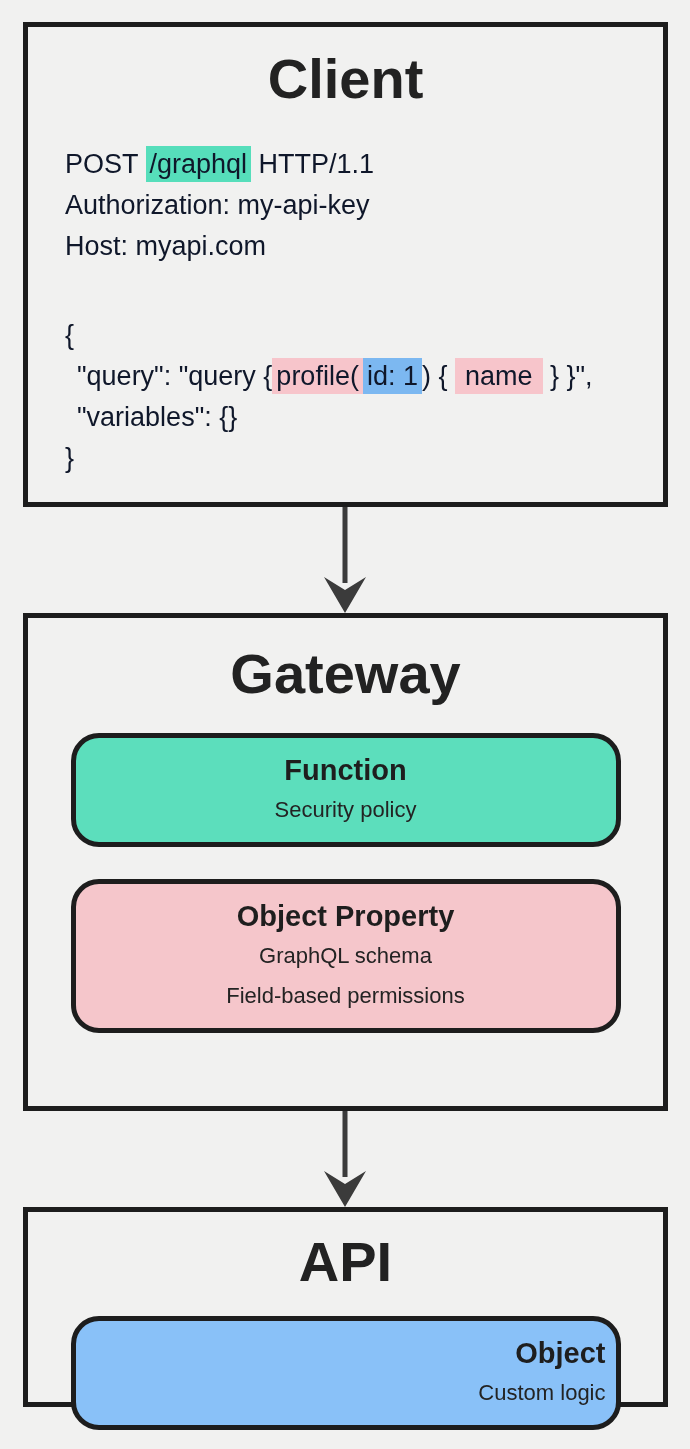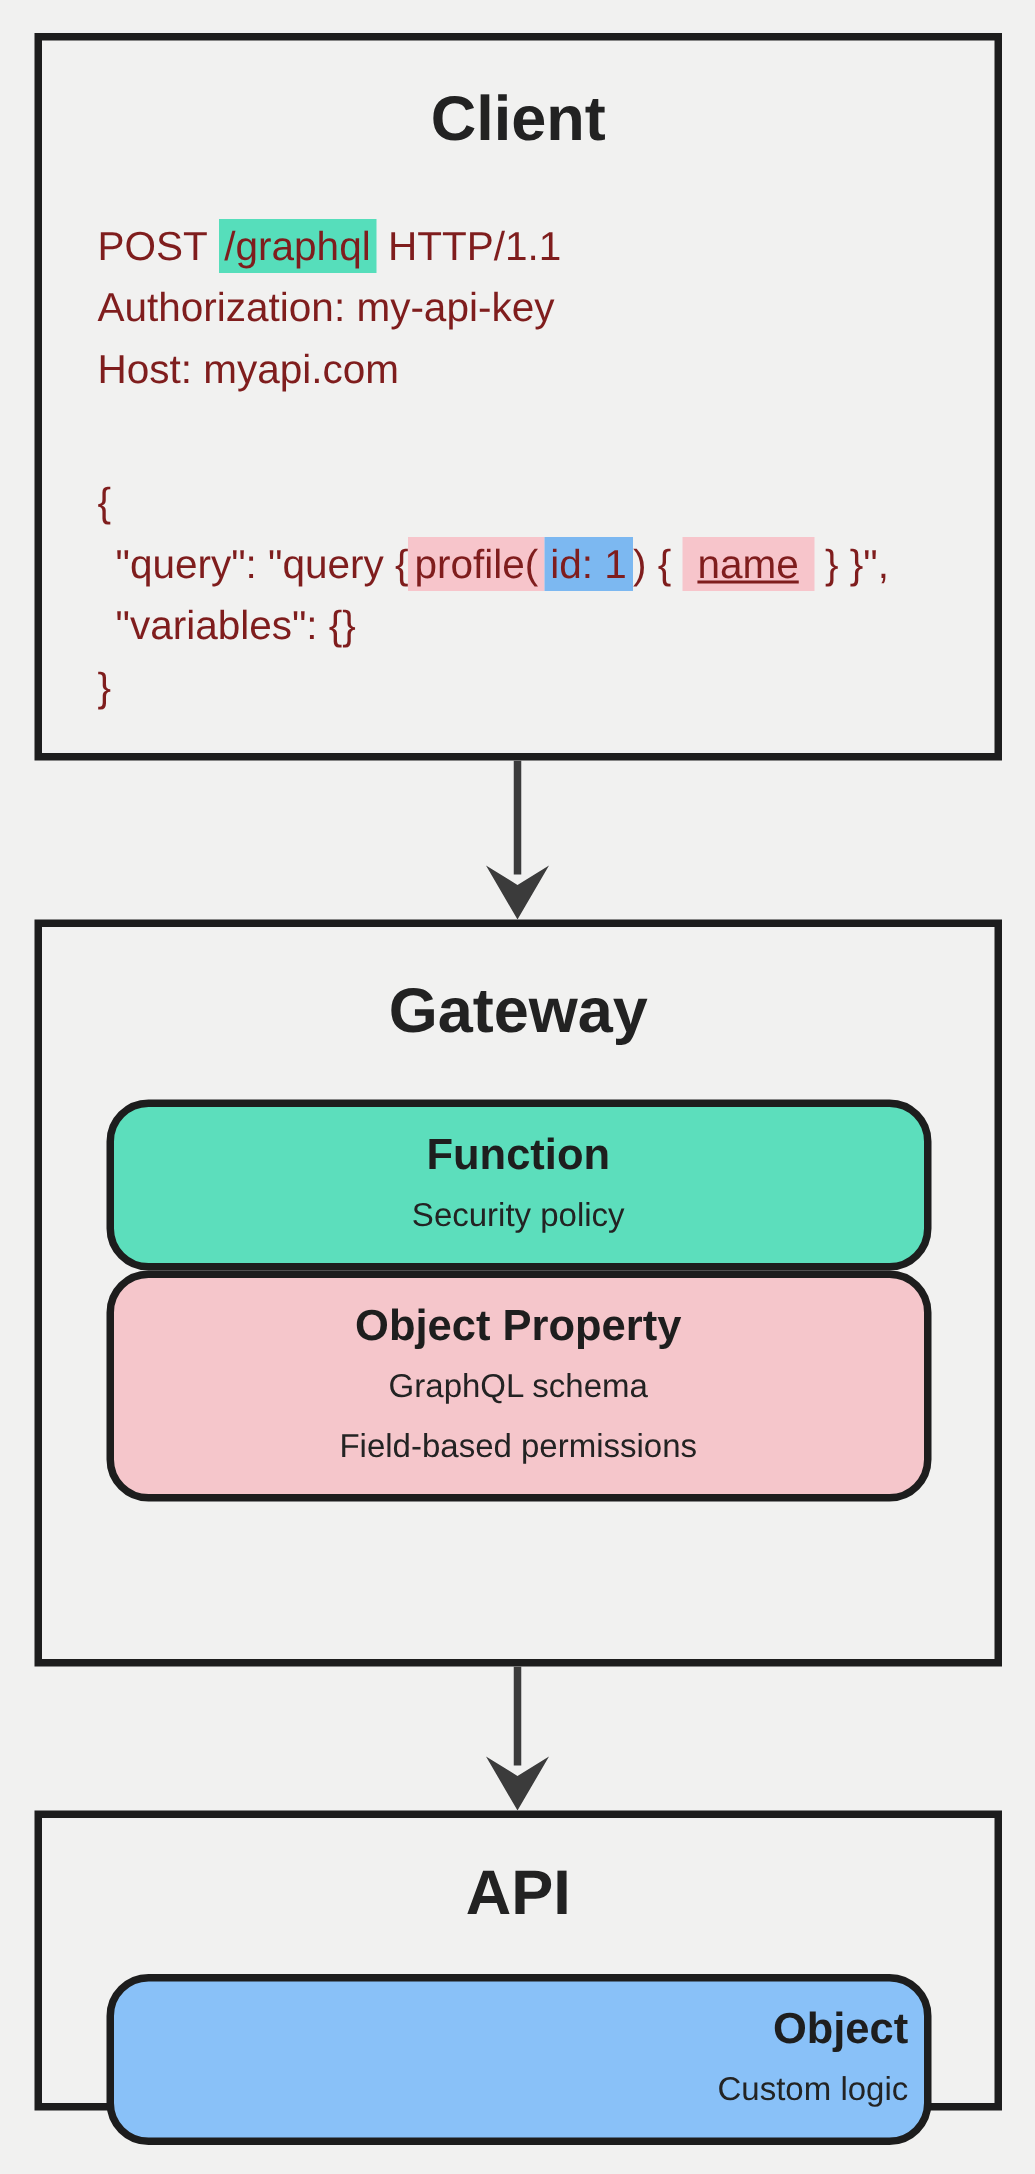--- a/index.html
+++ b/index.html
@@ -28,58 +28,58 @@
     margin-left:23px;
     border:5px solid var(--border);
     background:var(--bg);
   }
   .client-box{height:485px;}
   .gateway-box{height:498px;}
   .api-box{height:200px;}
   .section-title{
     text-align:center;
     font-weight:bold;
-    font-size:42px;
+    font-size:56px;
     line-height:55px;
     color:#222;
   }
   .client-box .section-title{margin-top:24px;}
   .gateway-box .section-title{margin-top:28px;}
   .api-box .section-title{margin-top:22px;}
   .request-block{margin:38px 20px 0 37px;}
   .json-block{margin:48px 20px 0 37px;}
   .code-line{
     font-size:27px;
     line-height:41px;
     white-space:pre;
-    color:#7f1d1d;
+    color:#0f172a;
   }
   .indent{padding-left:12px;}
   .hl{padding:3px 4px;}
   .hl-teal{background:var(--hl-teal);}
   .hl-pink{background:var(--hl-pink);}
-  .hl-pink.pad{padding:3px 10px;text-decoration:underline;}
+  .hl-pink.pad{padding:3px 10px;}
   .hl-blue{background:var(--hl-blue);}
   .arrow-wrap{
     display:flex;
     justify-content:center;
     align-items:flex-start;
   }
   .arrow-wrap.a1{height:106px;}
   .arrow-wrap.a2{height:96px;}
   .pill{
     width:550px;
     margin:0 auto;
     border:5px solid var(--border);
     border-radius:28px;
     text-align:center;
     padding:12px 10px;
   }
   .pill-teal{background:var(--teal);margin-top:32px;}
-  .pill-pink{background:var(--pink);}
+  .pill-pink{background:var(--pink);margin-top:32px;}
   .pill-blue{background:var(--blue);margin-top:27px;text-align:right;}
   .pill-title{
     font-size:29px;
     font-weight:bold;
     line-height:40px;
     color:#1e1e1e;
   }
   .pill-line{
     font-size:22px;
     line-height:40px;

